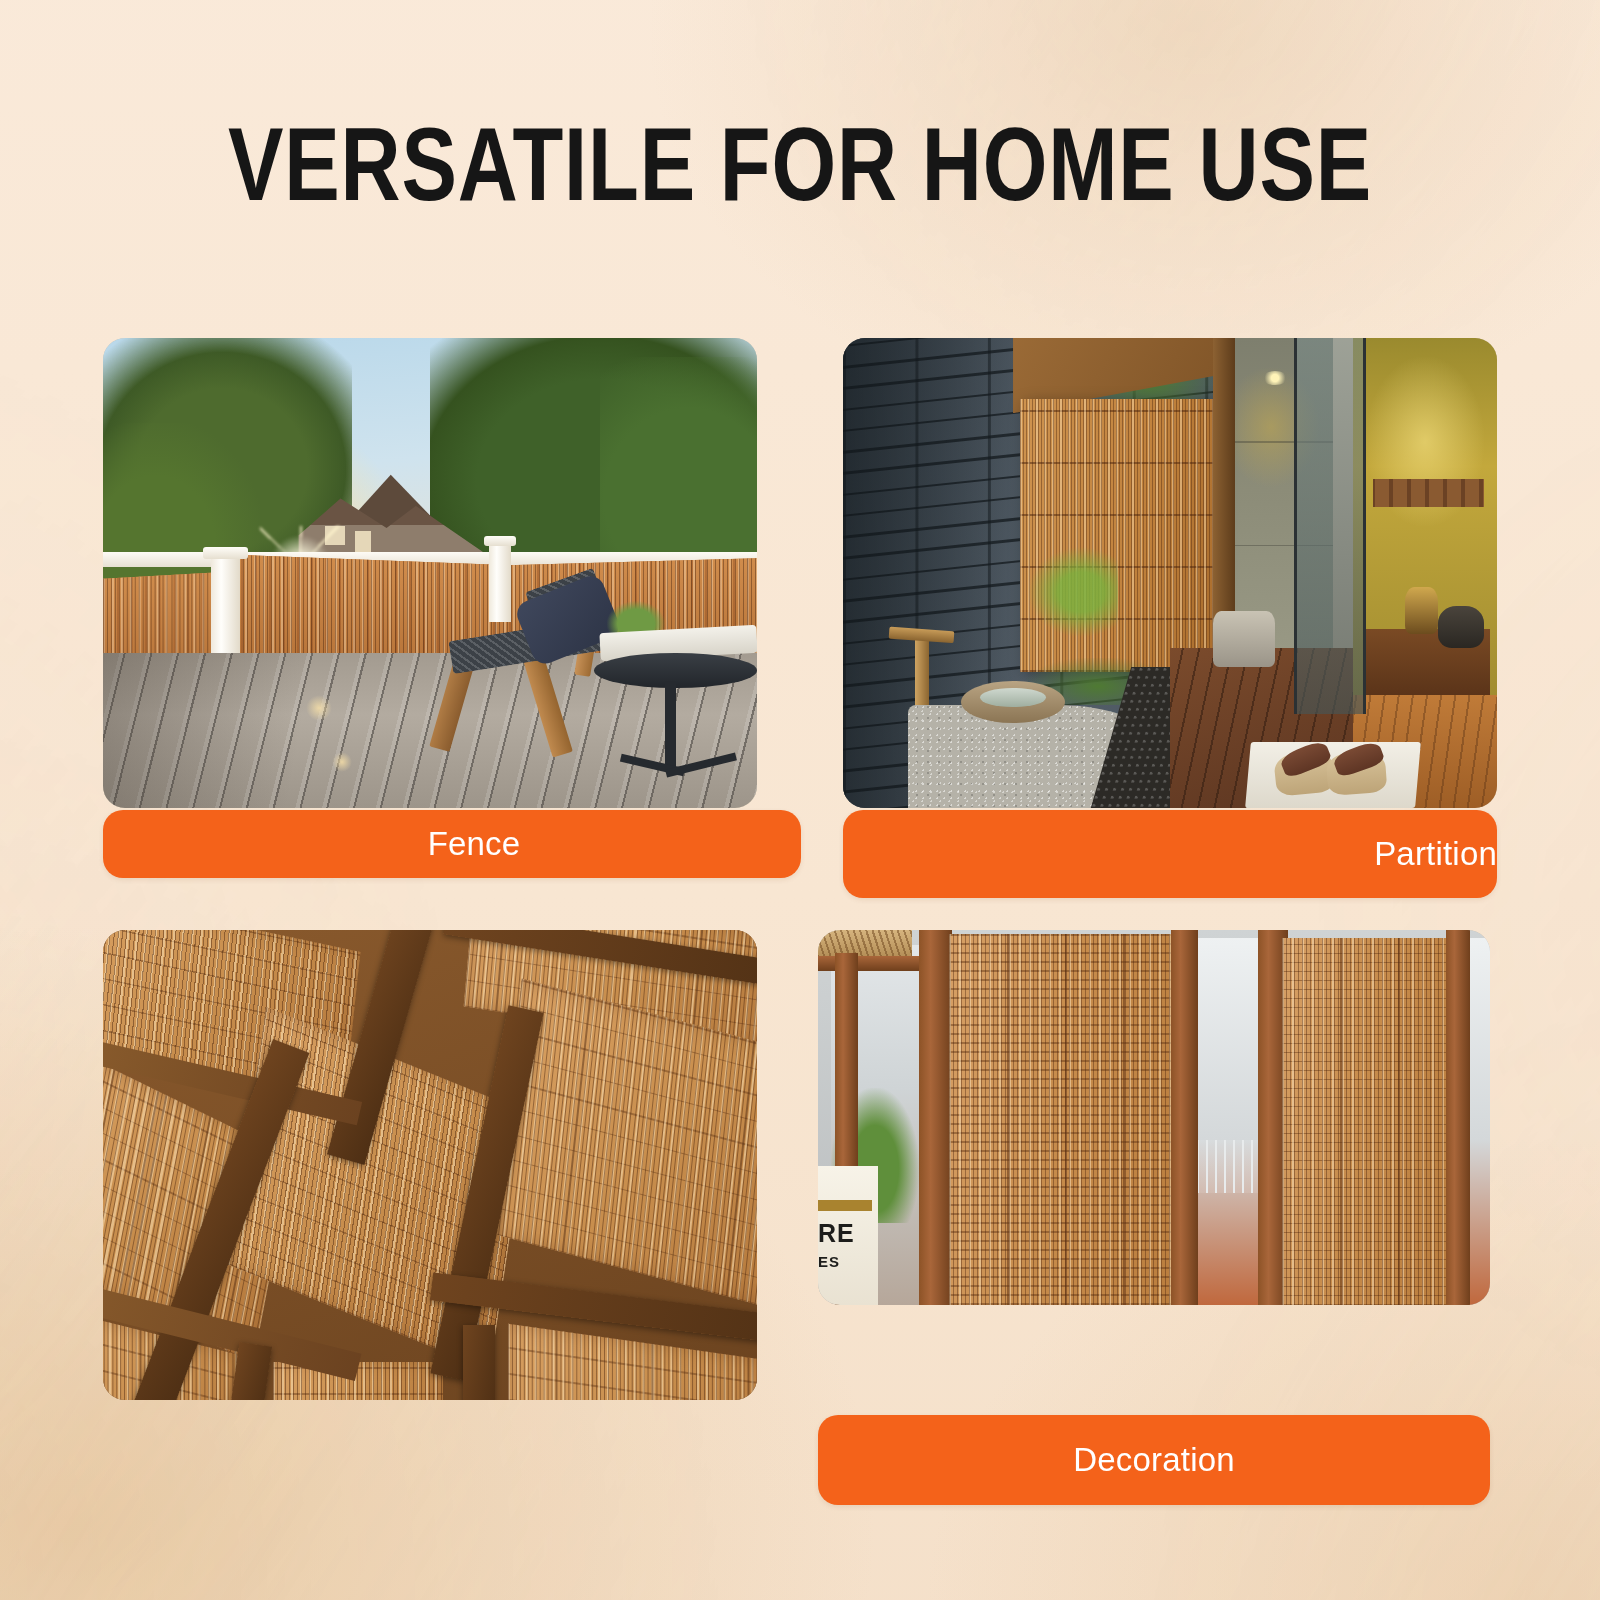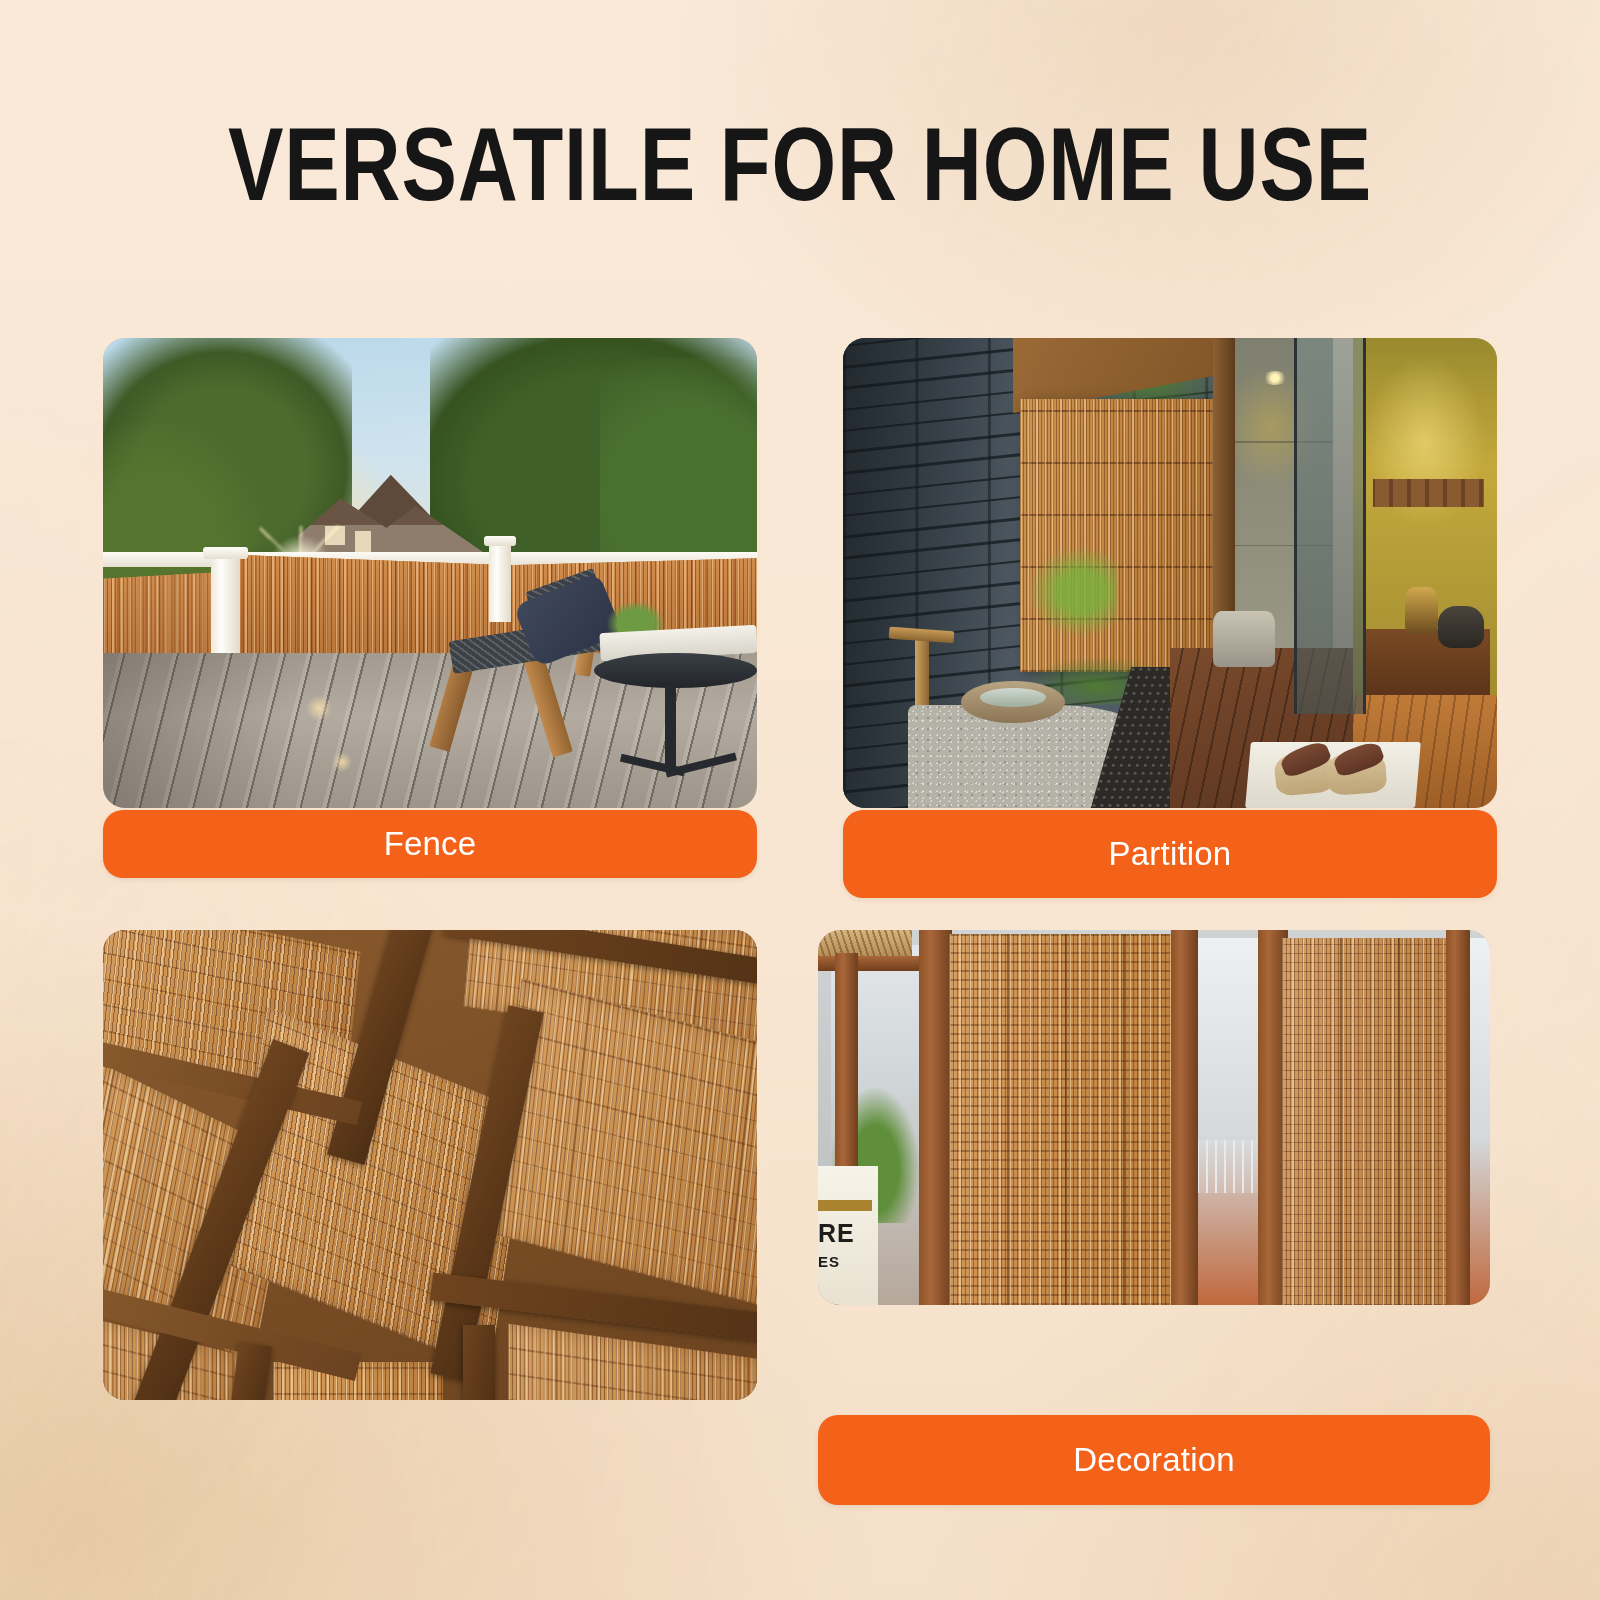--- a/index.html
+++ b/index.html
@@ -297,21 +297,21 @@
     <div class="lay cushion"></div>
 
     <div class="lay plant"></div>
     <div class="lay pot"></div>
     <div class="lay tray"></div>
     <div class="lay tableTop"></div>
     <div class="lay tleg" style="left:86%;top:73%;width:1.6%;height:19%;"></div>
     <div class="lay tleg" style="left:79%;top:90%;width:10%;height:1.6%;transform:rotate(13deg);"></div>
     <div class="lay tleg" style="left:86%;top:90%;width:11%;height:1.6%;transform:rotate(-14deg);"></div>
   </div>
-  <div class="label" style="left:0px;top:472px;width:654px;height:68px;">
+  <div class="label" style="left:0px;top:472px;width:654px;height:68px;padding-left:44px;">
     <span>Fence</span>
   </div>
 </div>
 
 <div class="card" id="c2" style="left:843px;top:338px;width:654px;height:470px;">
   <div class="photo">
     <div class="lay brick"></div>
     <div class="lay brickdark"></div>
     <div class="lay foliage"></div>
     <div class="lay eave"></div>
@@ -344,21 +344,21 @@
     <div class="lay kettle"></div>
     <div class="lay floor"></div>
     <div class="lay glass"></div>
 
     <div class="lay mat"></div>
     <div class="lay slipperSole" style="left:66%;top:88%;width:9%;height:9%;transform:rotate(-6deg);"></div>
     <div class="lay slipperSole" style="left:74%;top:88%;width:9%;height:9%;transform:rotate(-4deg);"></div>
     <div class="lay slipper" style="left:67%;top:87%;width:7.5%;height:5%;transform:rotate(-22deg);"></div>
     <div class="lay slipper" style="left:75%;top:87%;width:7.5%;height:5%;transform:rotate(-20deg);"></div>
   </div>
-  <div class="label" style="left:0px;top:472px;width:654px;height:88px;">
+  <div class="label" style="left:0px;top:472px;width:654px;height:88px;justify-content:flex-end;">
     <span>Partition</span>
   </div>
 </div>
 
 <div class="card" id="c3" style="left:103px;top:930px;width:654px;height:470px;">
   <div class="photo">
     <div class="lay base"></div>
 
     <div class="panel" style="left:-4%;top:-2%;width:42%;height:34%;transform:skewY(12deg) skewX(-6deg);"></div>
     <div class="panel" style="left:56%;top:-4%;width:50%;height:26%;transform:skewY(9deg) skewX(-5deg);"></div>

